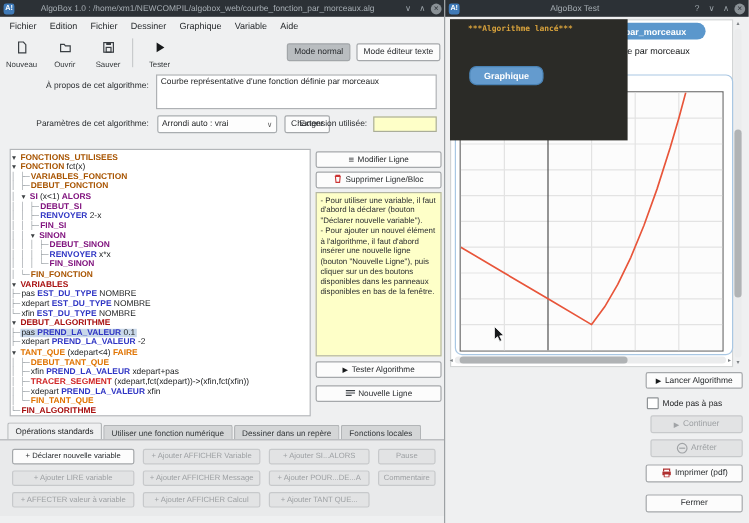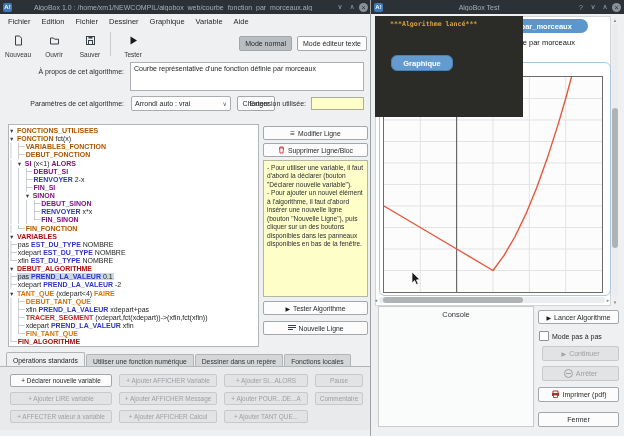--- a/index.html
+++ b/index.html
@@ -307,23 +307,20 @@
         </div>
     <span class="sarr">▸</span>
   </div>
   <div id="vscroll">
     <div class="sarr">▴</div>
     <div class="track"></div>
     <div class="thumb"></div>
     <div class="sarr" style="position:absolute;bottom:0;width:100%;">▾</div>
   </div>
 
-  <div id="console-box">
-    <div id="console-title">Console</div>
-  </div>
   <div id="terminal">
         <div>***Algorithme lancé***</div>
         <div>&nbsp;</div>
       </div>
 
   <button class="btn ctl" style="top:310px;">
     <span class="ico-play">▶</span>
     <span>Lancer Algorithme</span>
   </button>
   <div id="step-row">

